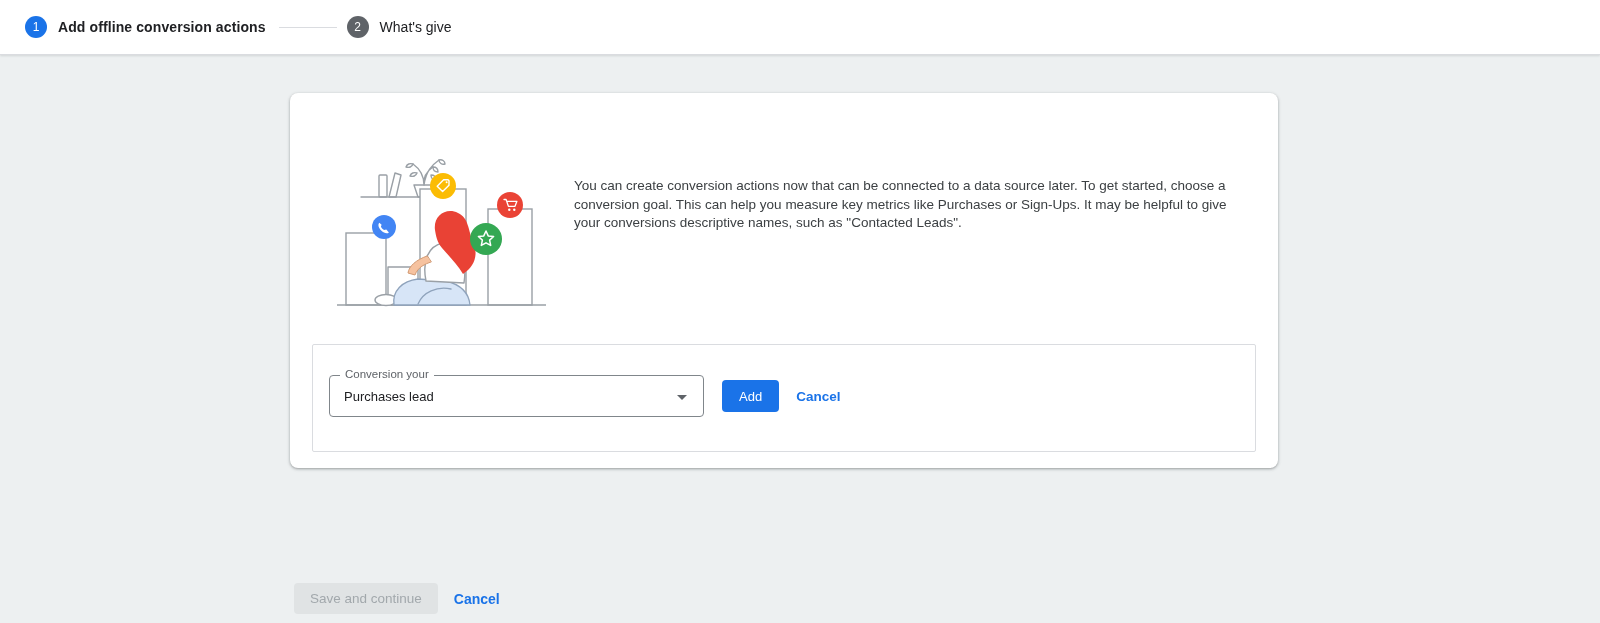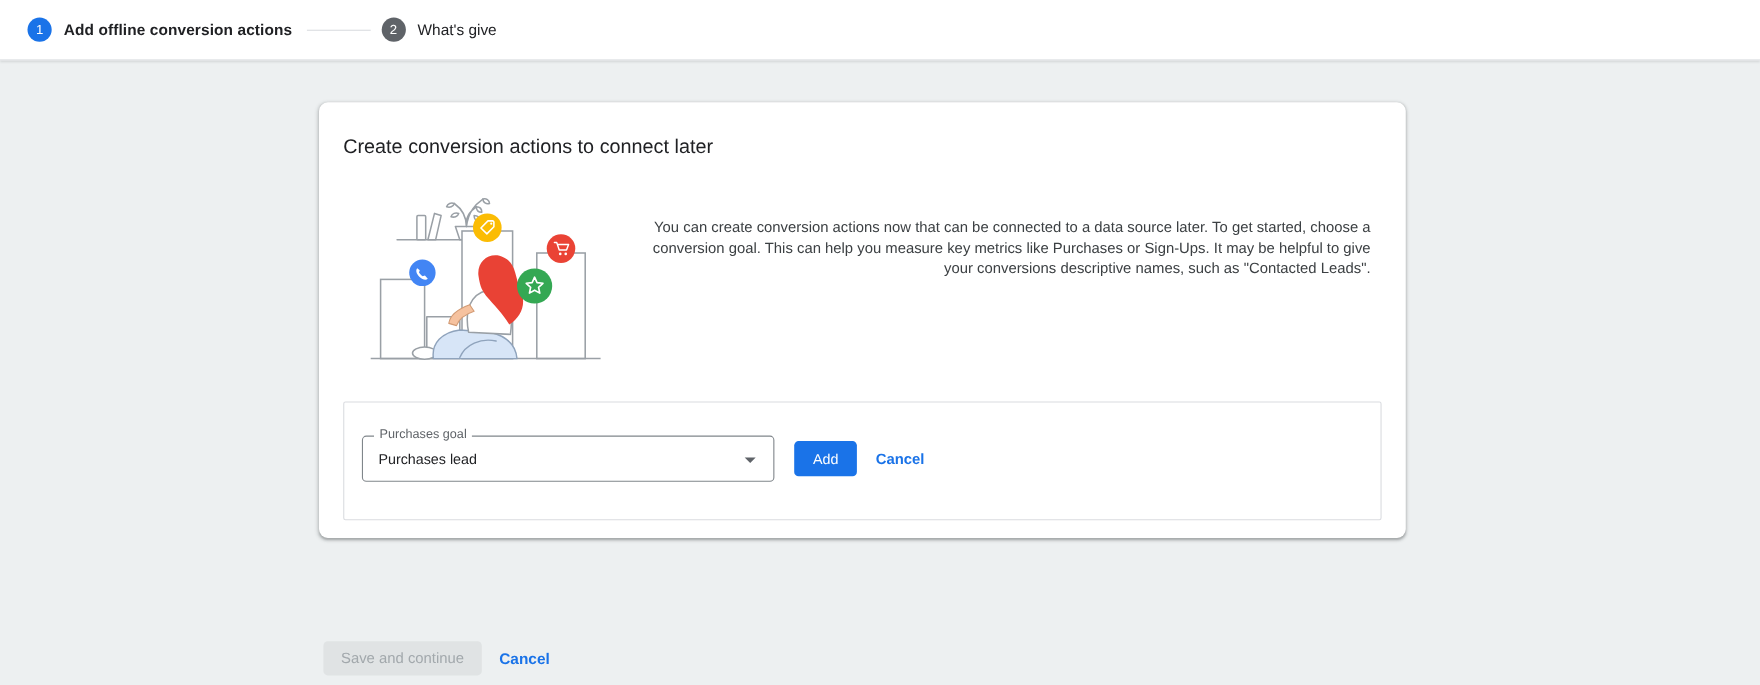--- a/index.html
+++ b/index.html
@@ -48,21 +48,21 @@
     border-radius: 8px;
     box-shadow: 0 1px 2px rgba(60,64,67,0.30), 0 1px 3px 1px rgba(60,64,67,0.15);
     padding: 30px 22px 16px 22px;
   }
   .card-title { font-size: 18px; font-weight: 400; color: #202124; }
 
   .intro-row { display: flex; margin-top: 30px; }
   .illustration { margin-left: 22px; width: 215px; height: 165px; flex: none; }
   .card-desc {
     margin-left: 25px; margin-top: 24px; width: 672px;
-    font-size: 13.5px; line-height: 18.5px; color: #3c4043; text-align: right;
+    font-size: 13.5px; line-height: 18.5px; color: #3c4043;
   }
 
   
   .subcard {
     margin-top: 26px;
     border: 1px solid #dadce0;
     border-radius: 2px;
   }
   .subcard-header {
     padding: 14px 16px 13px 16px;
@@ -143,21 +143,20 @@
   <div class="step-connector"></div>
   <div class="step">
     <div class="step-circle inactive">2</div>
     <div class="step-label">What's give</div>
   </div>
 </div>
 
 <div class="page">
 
   <div class="card">
-    <div class="card-title">Create conversion actions to connect later</div>
 
     <div class="intro-row">
       <div class="illustration">
         <svg viewBox="0 0 215 165" width="215" height="165">
 
           <g fill="none" stroke="#9aa0a6" stroke-width="1.4" stroke-linecap="round" stroke-linejoin="round">
             <line x1="27" y1="44" x2="113" y2="44"></line>
             <rect x="45" y="22" width="8" height="22" rx="1"></rect>
             <path d="M55 44 L61 20 L67 22 L62 44 Z"></path>
             <path d="M80 32 L101 32 L97 44 L84 44 Z"></path>
@@ -205,21 +204,21 @@
           </g>
         </svg>
       </div>
       <p class="card-desc">You can create conversion actions now that can be connected to a data source later. To get started, choose a conversion goal. This can help you measure key metrics like Purchases or Sign-Ups. It may be helpful to give your conversions descriptive names, such as "Contacted Leads".</p>
     </div>
 
     <div class="subcard">
       <div class="form-row">
 
         <div class="field field-goal">
-          <span class="field-label">Purchases goal</span>
+          <span class="field-label">Conversion your</span>
           <span class="field-value">Purchases lead</span>
           <span class="dropdown-arrow"></span>
         </div>
 
 
         <button class="btn-primary">Add</button>
         <a class="link">Cancel</a>
       </div>
     </div>
   </div>

